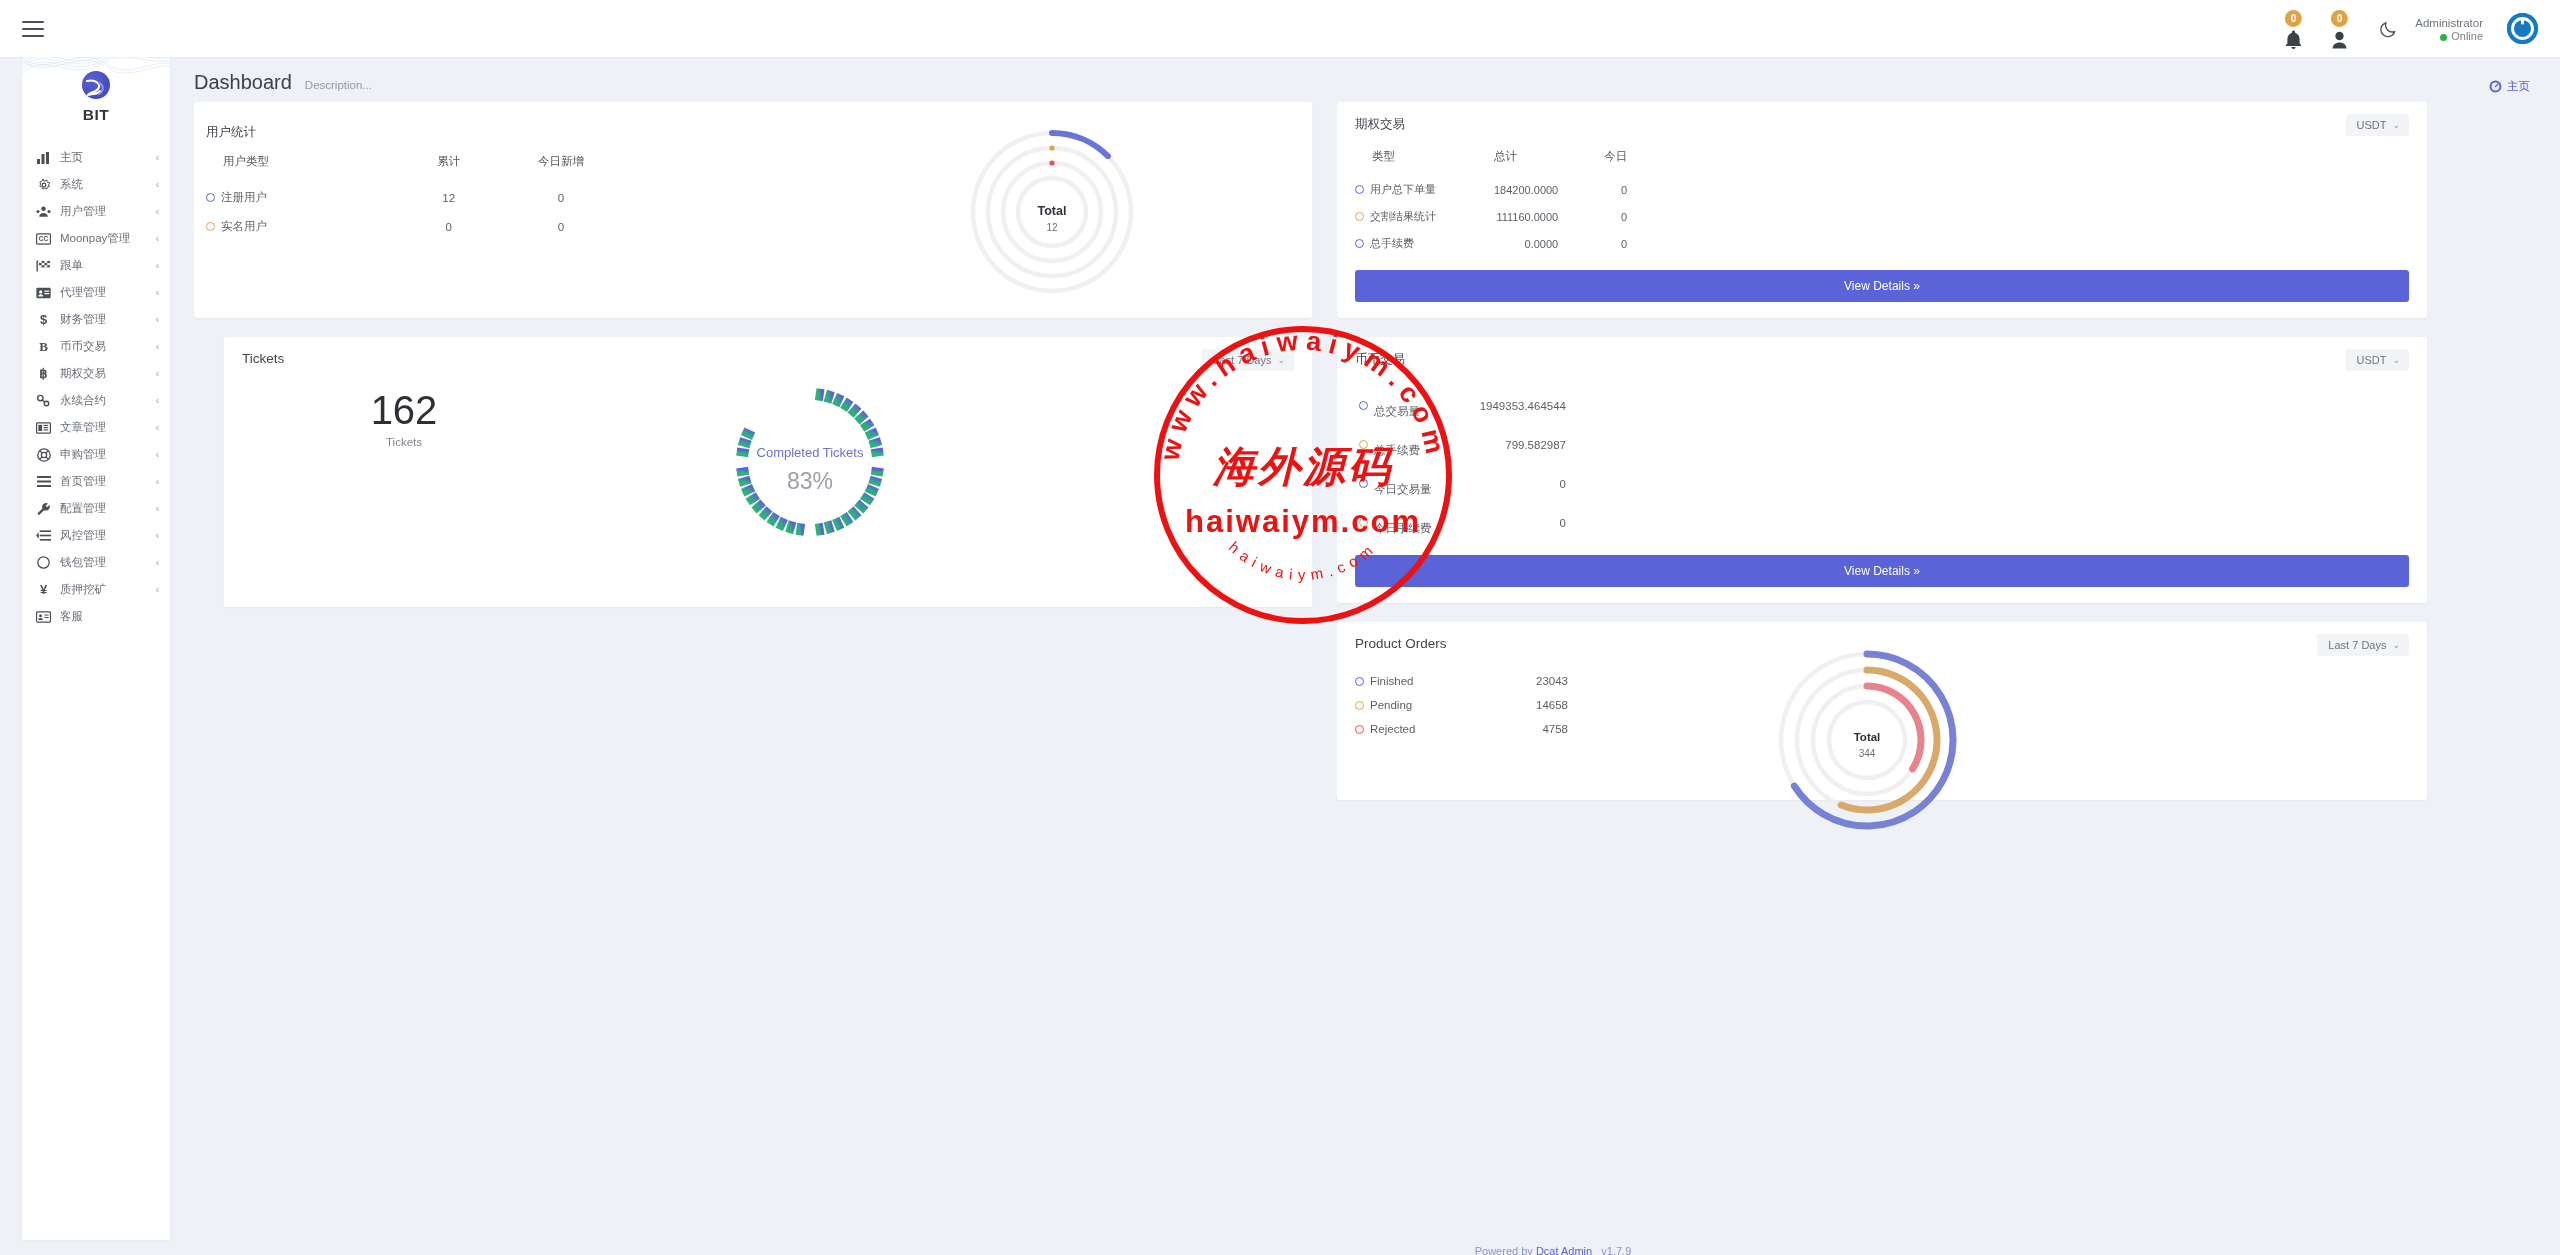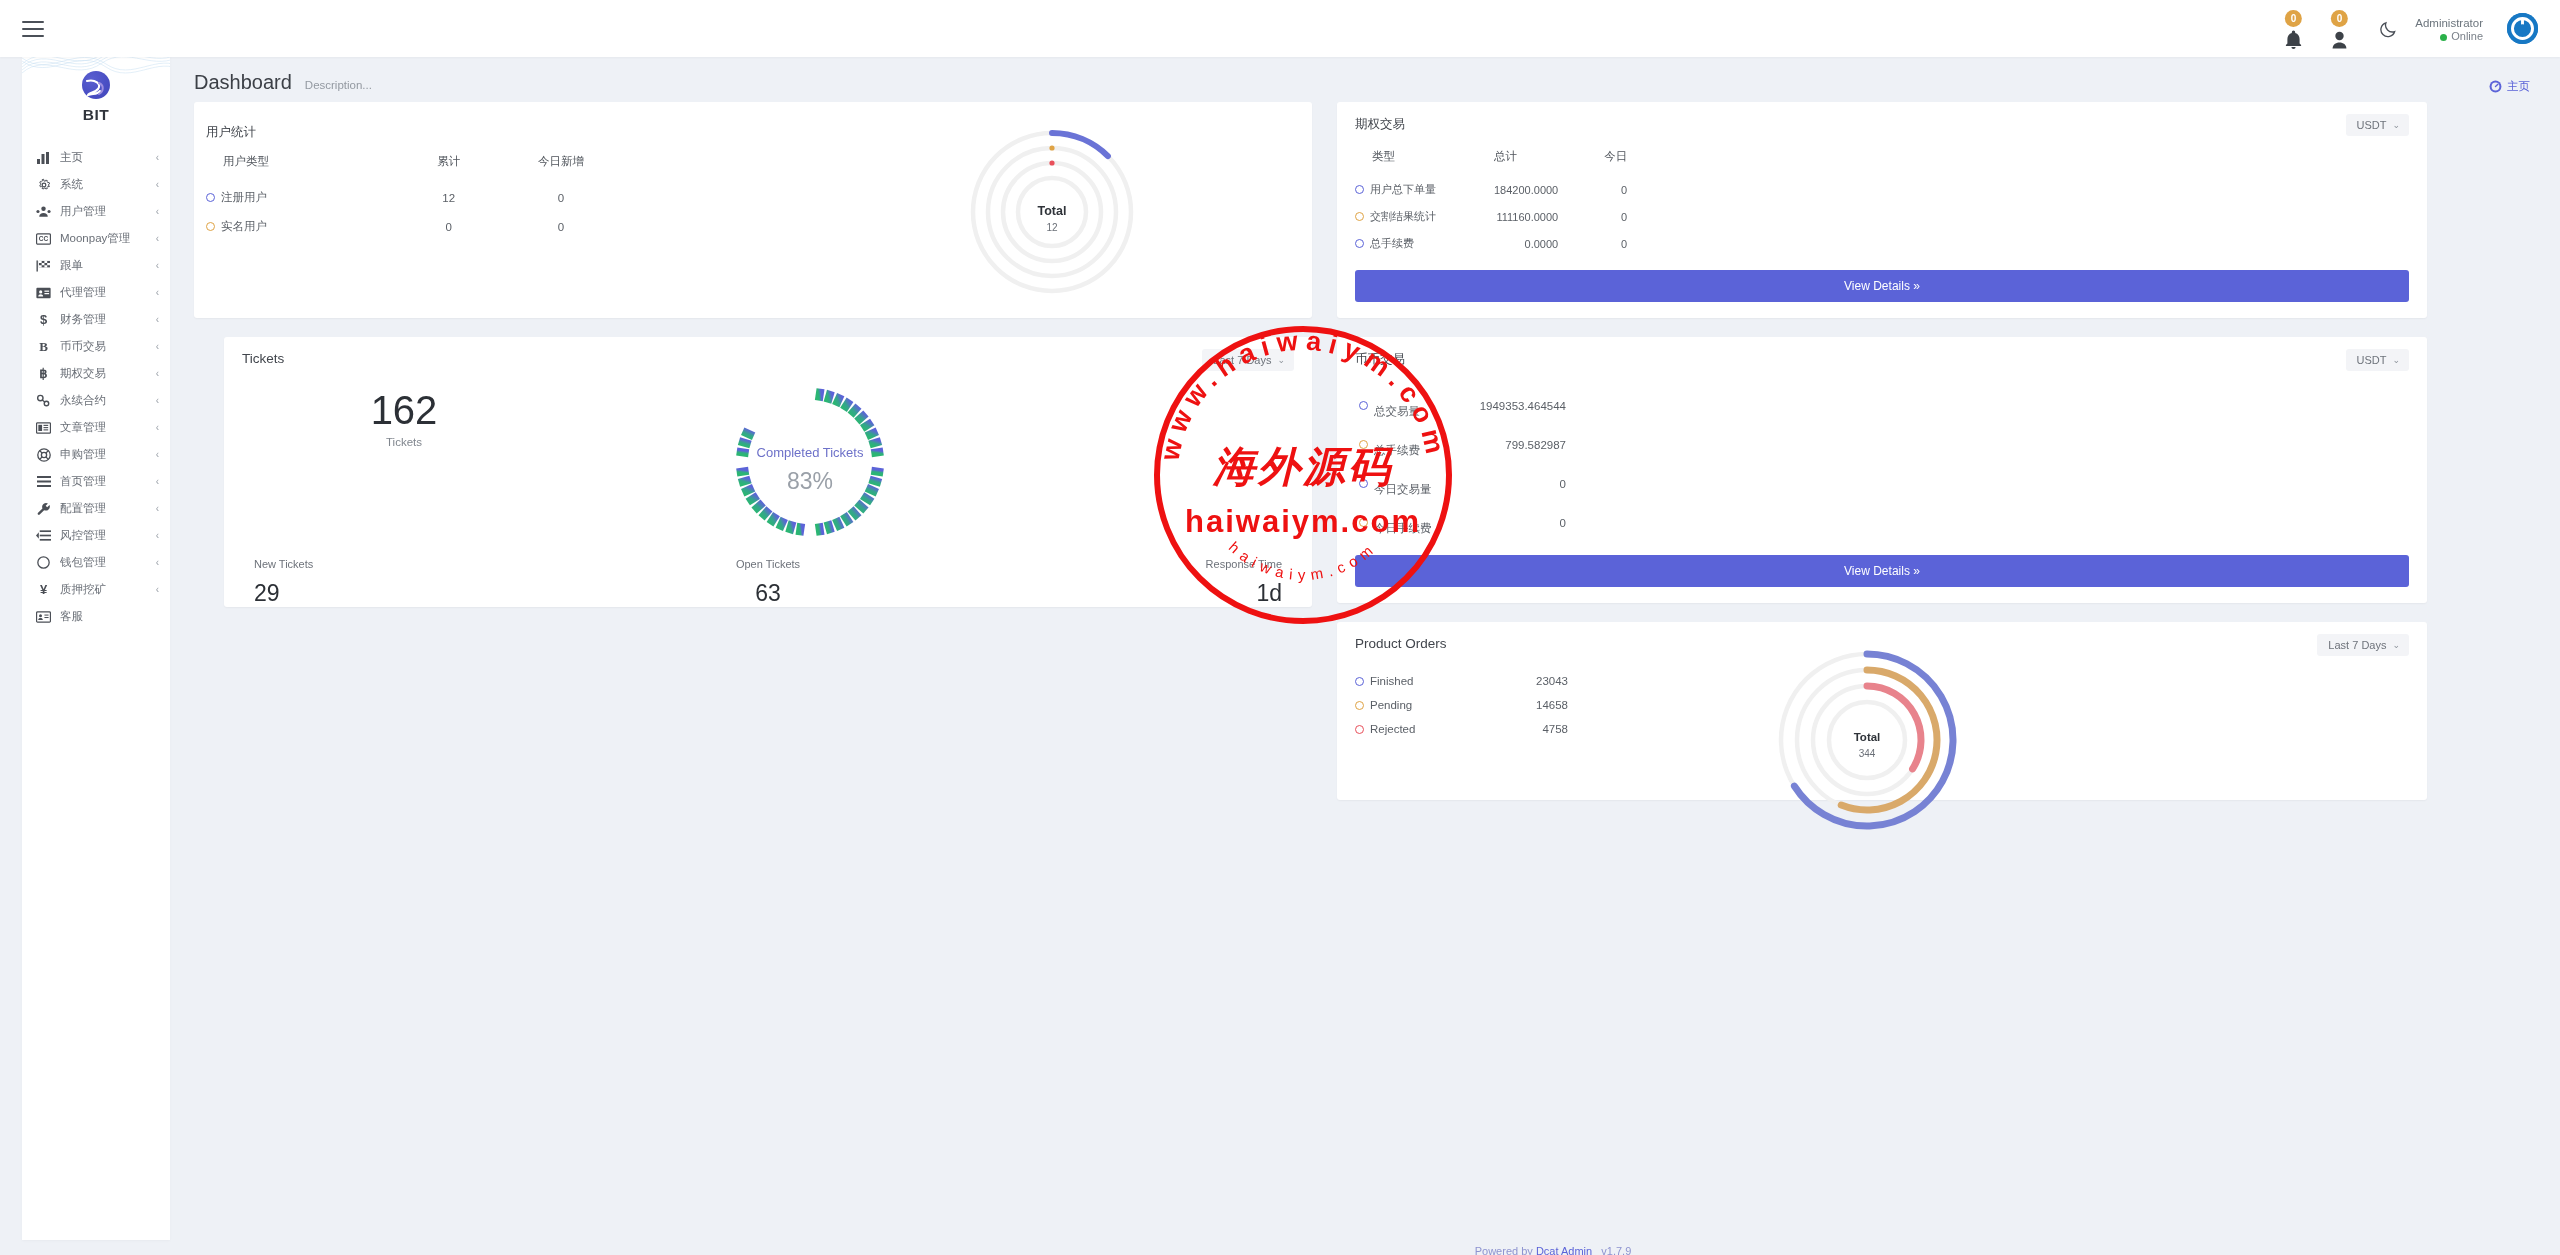--- a/index.html
+++ b/index.html
@@ -570,34 +570,20 @@
                   <line x1="38.63" y1="87.18" x2="26.75" y2="85.47"></line>
                   <line x1="40.51" y1="78.53" x2="29.00" y2="75.15"></line>
                   <line x1="43.60" y1="70.24" x2="32.69" y2="65.26"></line>
                 </g>
               <text x="100" y="91" text-anchor="middle" font-size="13" fill="#6d71c9" font-family="Liberation Sans">Completed Tickets</text>
               <text x="100" y="123" text-anchor="middle" font-size="23" fill="#9aa0a8" font-family="Liberation Sans">83%</text>
             </svg>
           </div>
         </div>
 
-        <div class="tk-foot">
-          <div class="tk-foot-cell">
-            <div class="tk-foot-lbl">New Tickets</div>
-            <div class="tk-foot-val">29</div>
-          </div>
-          <div class="tk-foot-cell">
-            <div class="tk-foot-lbl">Open Tickets</div>
-            <div class="tk-foot-val">63</div>
-          </div>
-          <div class="tk-foot-cell">
-            <div class="tk-foot-lbl">Response Time</div>
-            <div class="tk-foot-val">1d</div>
-          </div>
-        </div>
       </div>
     </div>
 
     <div class="col col-right">
 
       <div class="card trade-card">
         <div class="card-title card-title-cn">期权交易</div>
         <div class="cur-sel">
           <div class="sel-box">
             <span>USDT</span>

